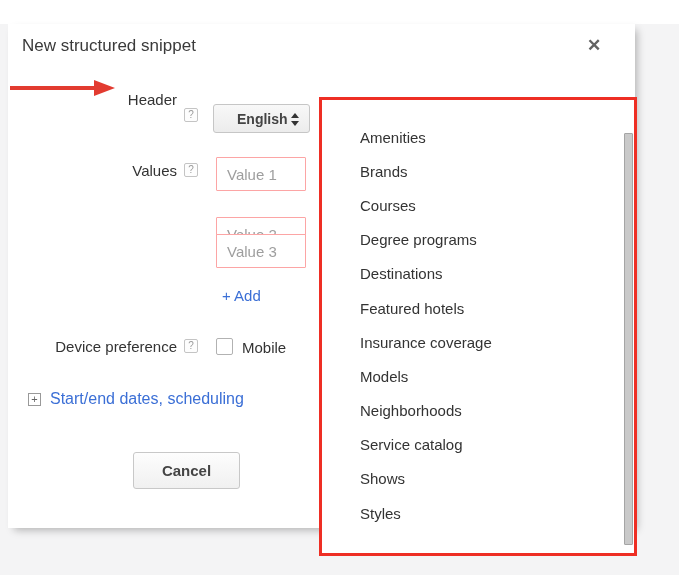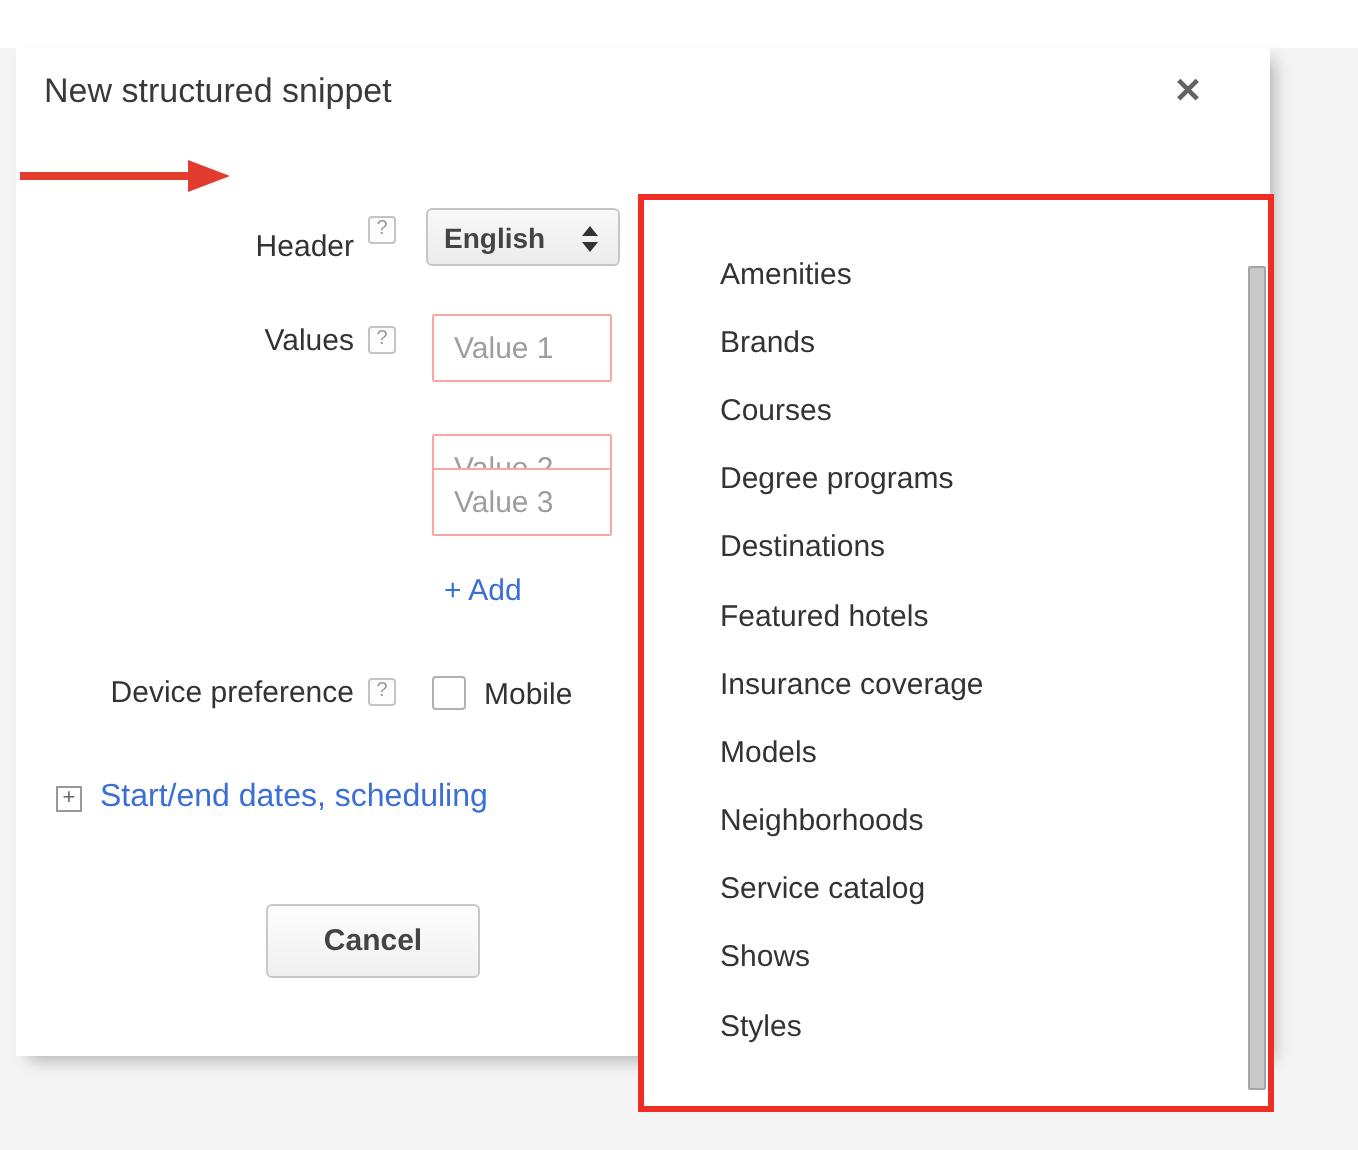--- a/index.html
+++ b/index.html
@@ -20,21 +20,21 @@
 
   
   .row-label { position:absolute; left:0; width:169px; text-align:right;
     font-size:15px; color:#333; line-height:16px; }
   .help-box { position:absolute; width:14px; height:14px; border:1px solid #c4c4c4;
     border-radius:2px; background:#fdfdfd; color:#9a9a9a; font-size:10px;
     line-height:12px; text-align:center; cursor:pointer; }
 
   .select-btn { position:absolute; left:205px; top:80px; width:97px; height:29px;
     background:linear-gradient(#f8f8f8,#ececec); border:1px solid #c6c6c6; border-radius:3px;
-    display:flex; align-items:center; padding-left:8px; cursor:pointer; }
+    display:flex; align-items:center; padding-left:23px; cursor:pointer; }
   .select-btn .txt { font-size:14px; font-weight:bold; color:#444; }
   .sorter { position:absolute; right:9px; top:7px; width:9px; height:15px; }
   .sorter .up { position:absolute; top:1px; left:0; width:0; height:0;
     border-left:4.5px solid transparent; border-right:4.5px solid transparent; border-bottom:5px solid #333; }
   .sorter .dn { position:absolute; bottom:1px; left:0; width:0; height:0;
     border-left:4.5px solid transparent; border-right:4.5px solid transparent; border-top:5px solid #333; }
 
   .value-input { position:absolute; left:208px; width:90px; height:34px;
     border:1px solid #fca5a5; border-radius:1px; font-size:15px; color:#333;
     padding-left:10px; font-family:"Liberation Sans", sans-serif; background:#fff; }
@@ -70,21 +70,21 @@
 </head>
 <body>
 
 <div class="stage">
   <div class="top-strip"></div>
 
   <div class="dialog">
     <div class="dialog-title">New structured snippet</div>
     <div class="close-btn">✕</div>
 
-    <div class="row-label" style="top:92px;">Header</div>
+    <div class="row-label" style="top:68px;">Header</div>
     <div class="help-box" style="left:176px; top:84px;">?</div>
     <div class="select-btn">
       <span class="txt">English</span>
       <span class="sorter">
           <span class="up"></span>
           <span class="dn"></span>
         </span>
     </div>
 
     <div class="row-label" style="top:139px;text-align:right;">Values</div>

